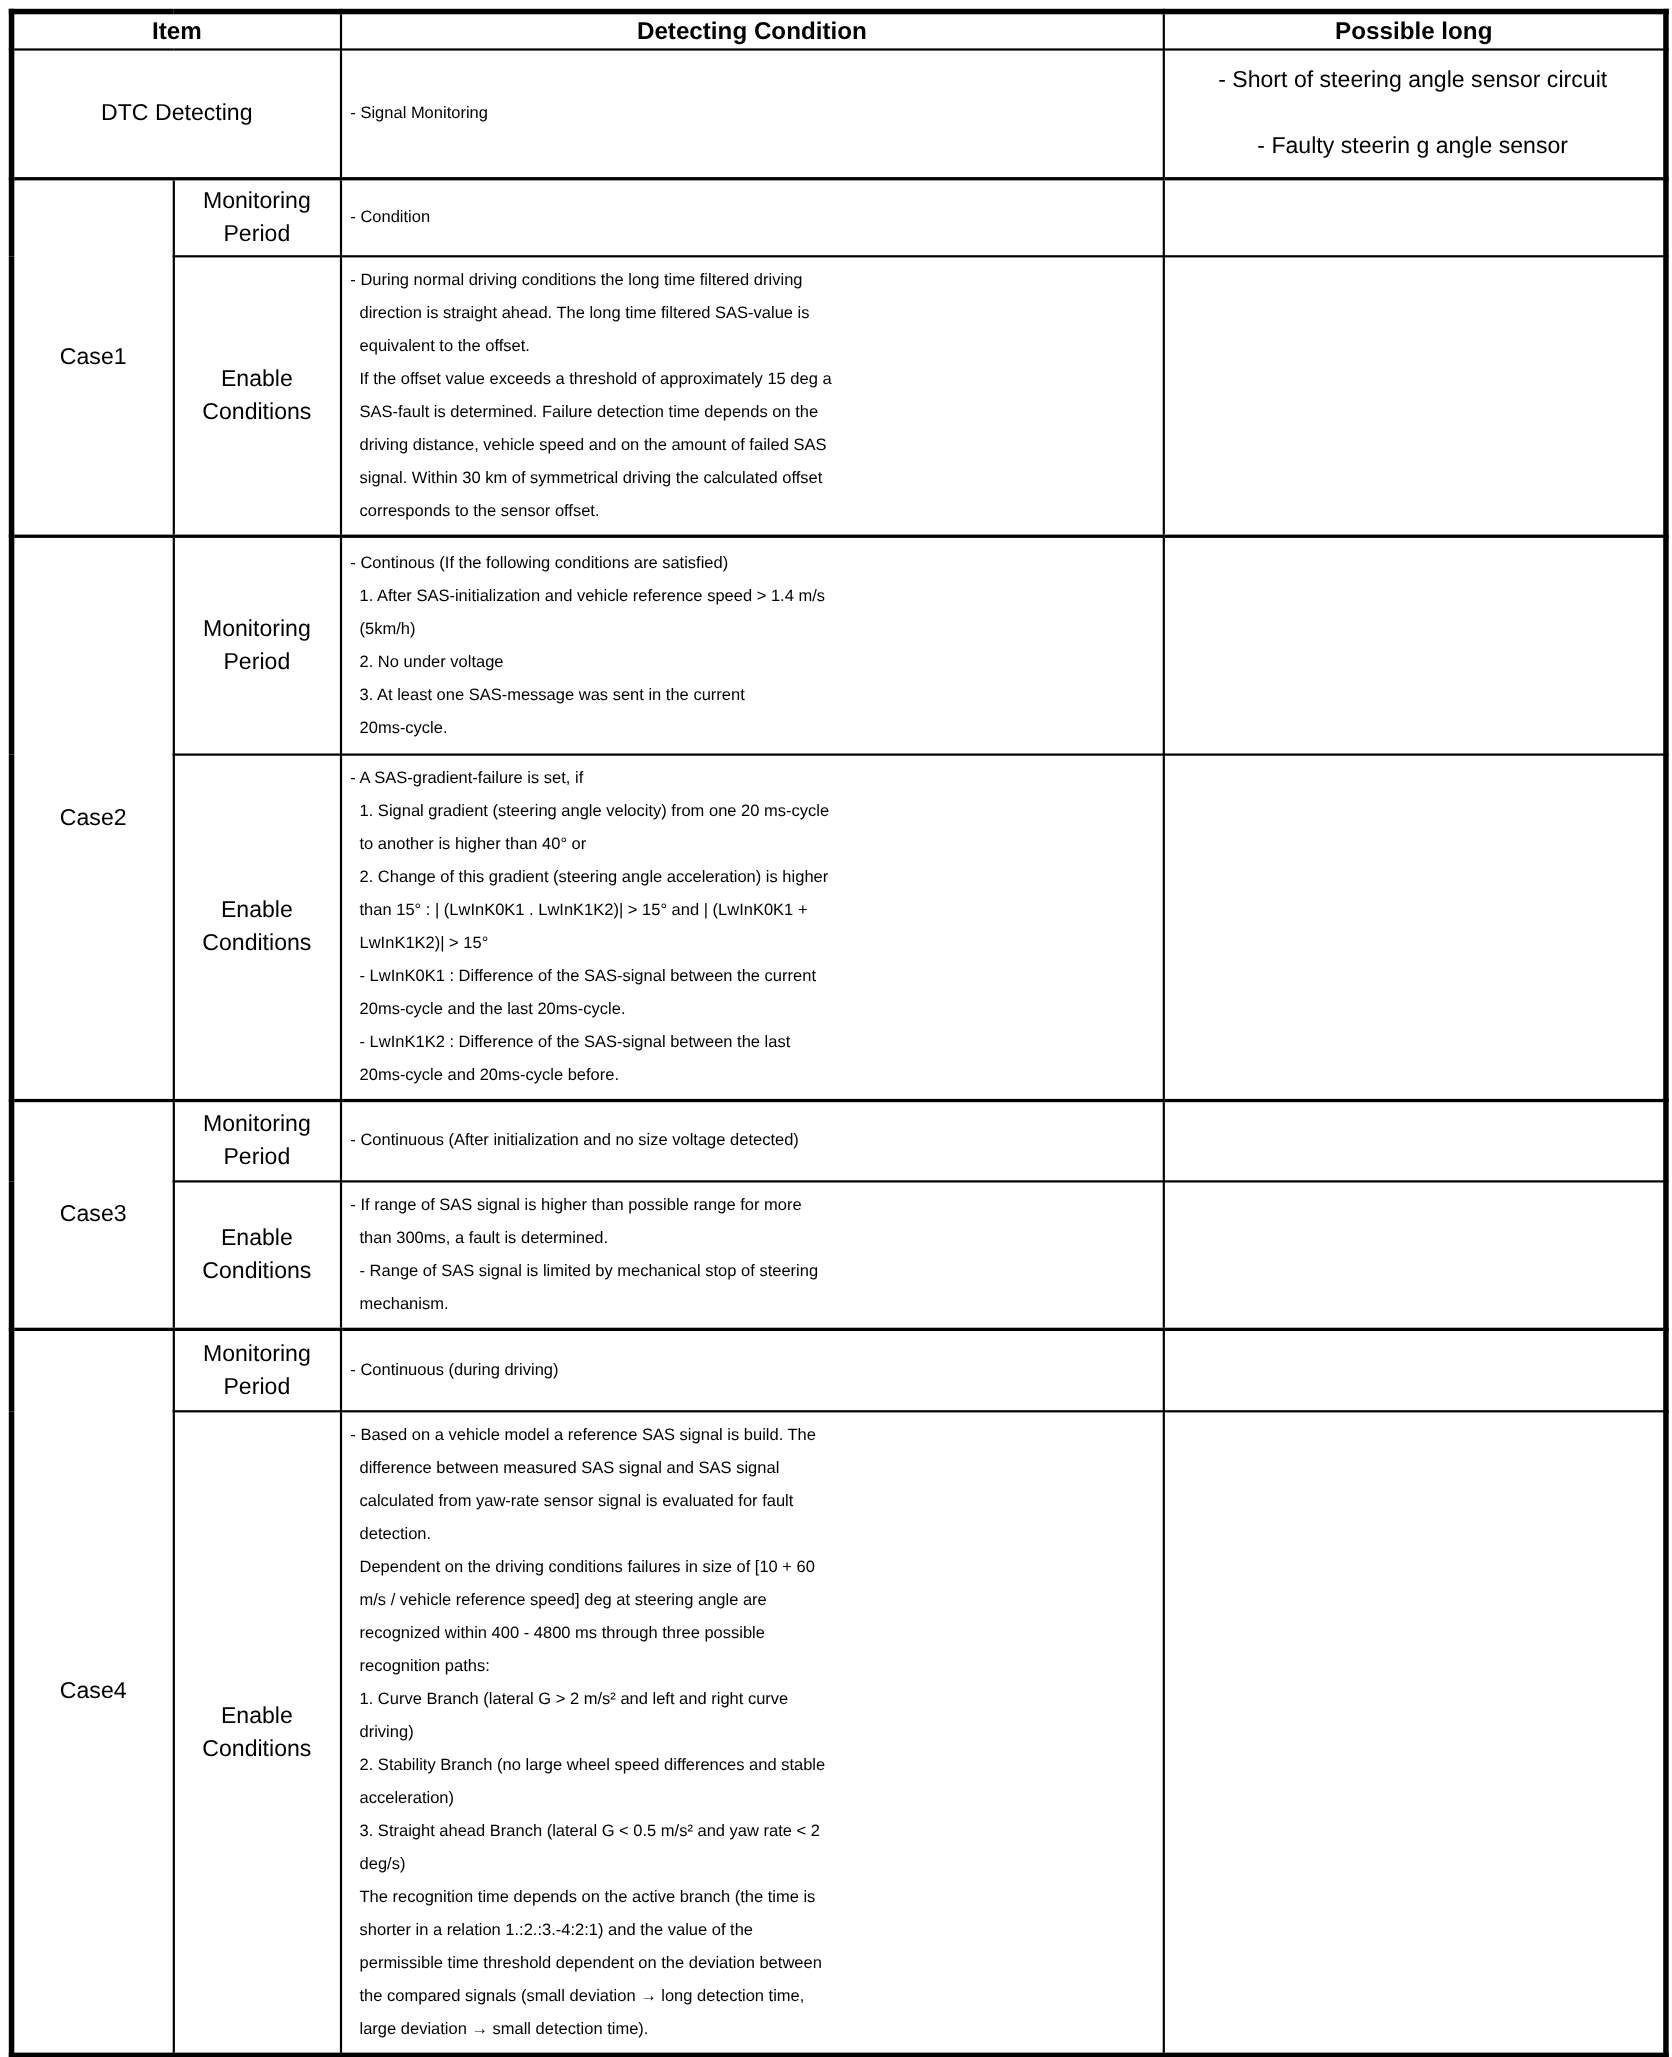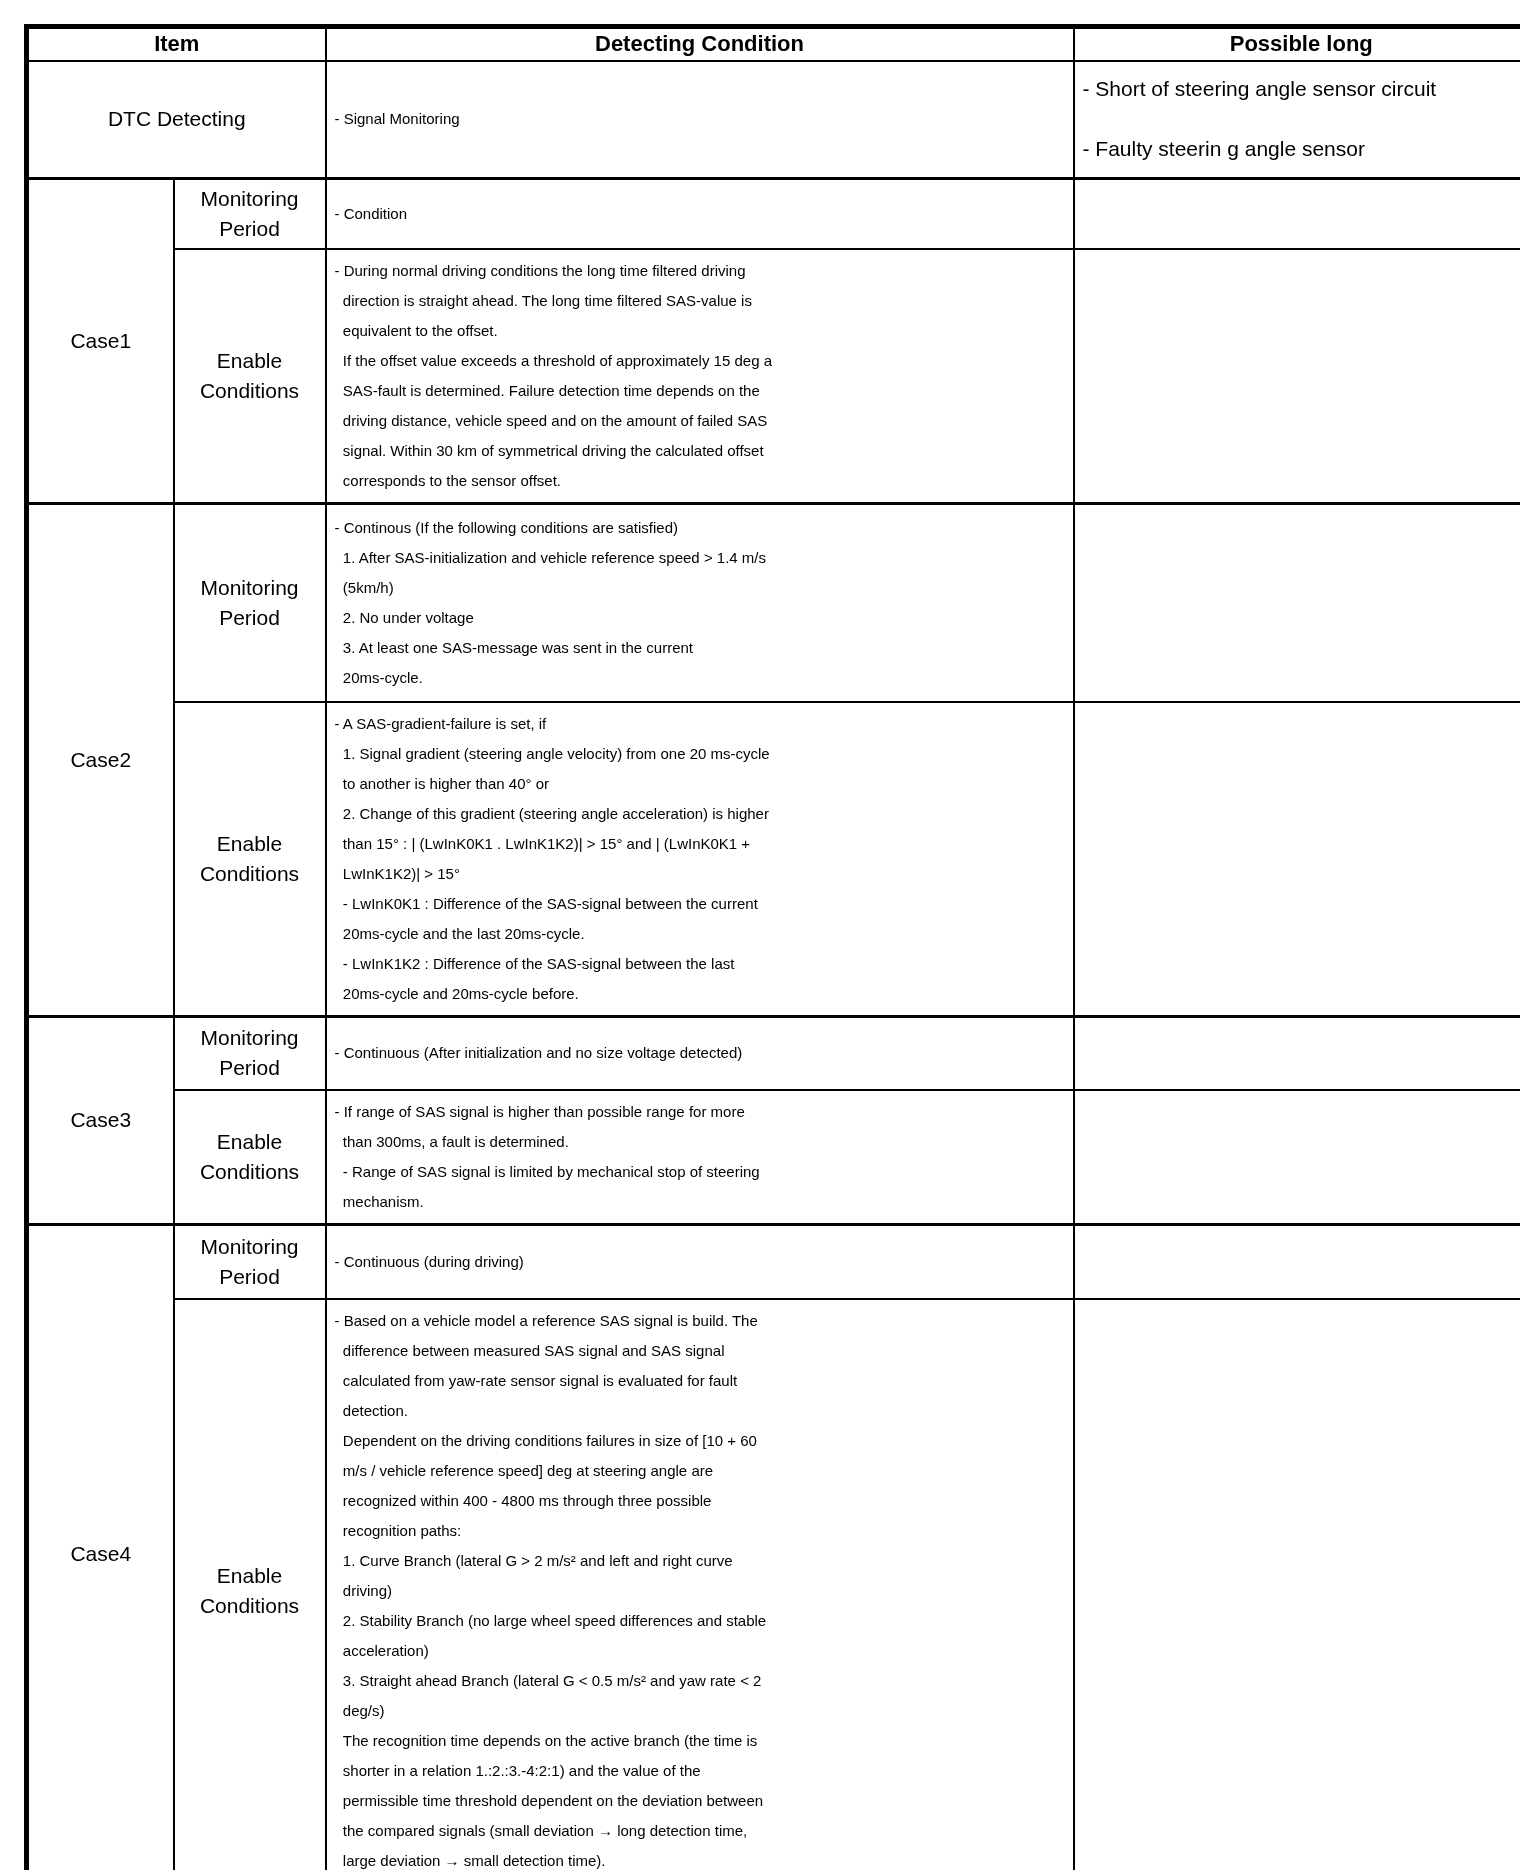--- a/index.html
+++ b/index.html
@@ -8,21 +8,21 @@
     background: #ffffff;
     width: 1520px;
     height: 1870px;
     font-family: "Liberation Sans", sans-serif;
     color: #000000;
   }
   .page {
     width: 1520px;
     height: 1870px;
     box-sizing: border-box;
-    padding: 24px;
+    padding: 8px;
     background: #ffffff;
   }
   table.dtc-table {
     border-collapse: collapse;
     table-layout: fixed;
     width: 1504px;
     height: 1854px;
     border: 5px solid #000000;
     background: #ffffff;
   }
@@ -51,21 +51,21 @@
     line-height: 30px;
     vertical-align: middle;
     text-align: left;
     padding: 6px 10px 6px 8px;
     white-space: pre-wrap;
   }
   td.cause-cell {
     font-size: 21px;
     line-height: 30px;
     vertical-align: middle;
-    text-align: left;
+    text-align: center;
     padding: 6px 10px 6px 8px;
     white-space: pre-wrap;
   }
   tr.case-start > td {
     border-top: 3px solid #000000;
   }
 </style>
 </head>
 <body>
 

